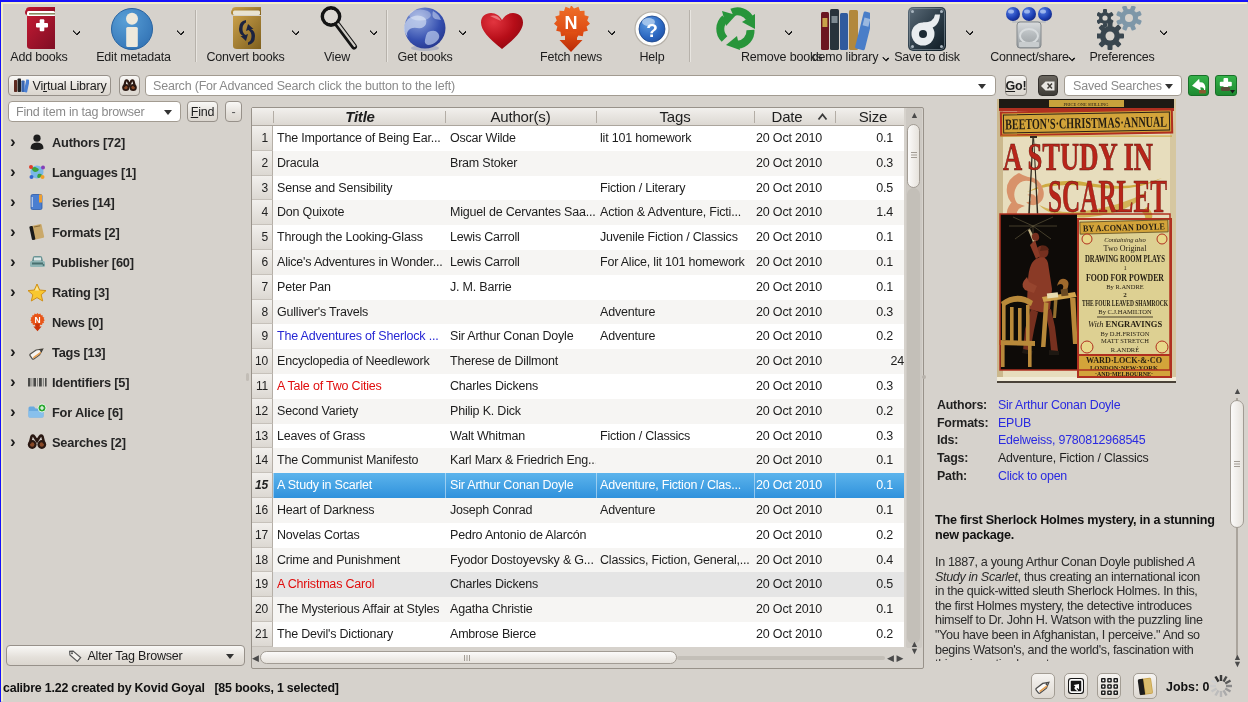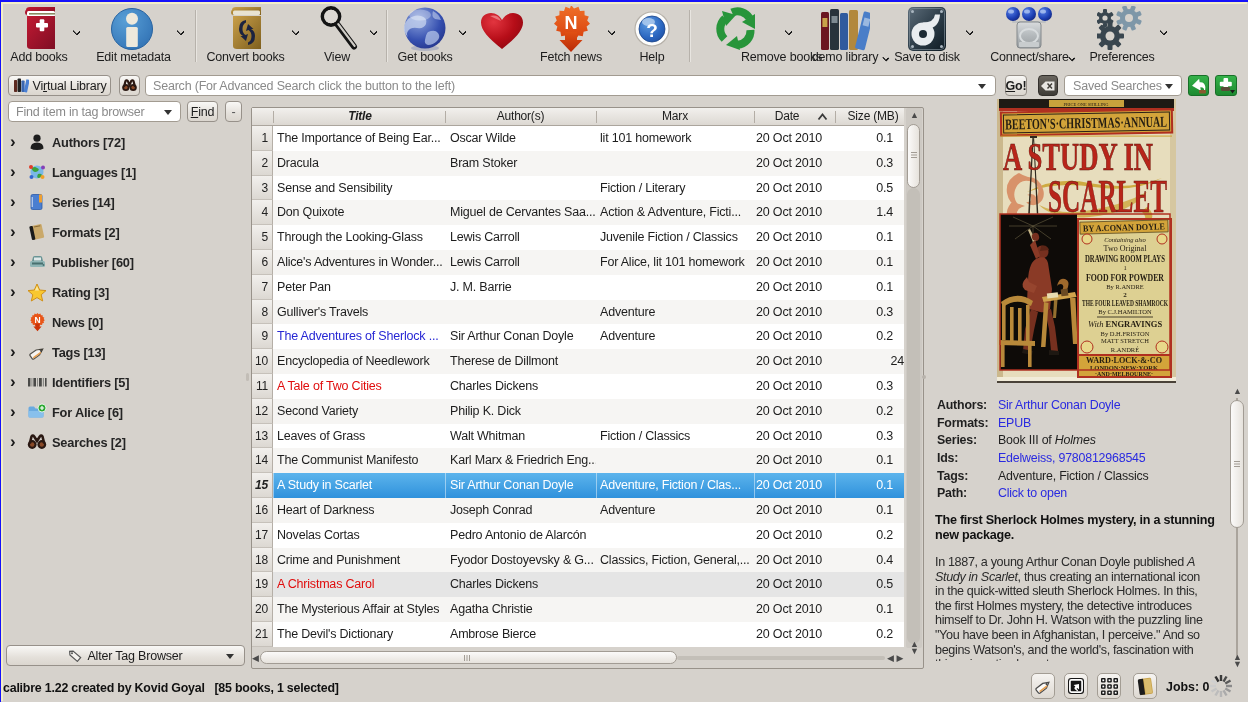--- a/index.html
+++ b/index.html
@@ -16,21 +16,21 @@
 .darr{position:absolute;width:7px;height:7px;border-right:2.4px solid #1c1c1c;border-bottom:2.4px solid #1c1c1c;transform:rotate(45deg) scale(1,0.8);border-radius:1px;}
 .btn{position:absolute;height:21px;background:linear-gradient(#f9f8f6,#e4e0da 60%,#dbd6cf);border:1px solid #97918a;border-radius:4px;color:#1c1c1c;font-size:12.5px;letter-spacing:-0.2px;display:flex;align-items:center;justify-content:center;}
 .input{position:absolute;height:21px;background:#fff;border:1px solid #a29b91;border-radius:4px;font-size:12.5px;color:#8a8a8a;display:flex;align-items:center;letter-spacing:-0.2px;}
 .carr{width:0;height:0;border-left:4px solid transparent;border-right:4px solid transparent;border-top:5.5px solid #333;}
 .trow{position:absolute;left:0;height:30px;width:246px;display:flex;align-items:center;}
 .texp{width:14px;margin-left:8px;font-size:17px;color:#1a1a1a;line-height:0.9;}
 .tico{width:22px;margin-left:2px;display:flex;align-items:center;justify-content:center;}
 .ttxt{margin-left:4px;}
 .cell{position:absolute;white-space:nowrap;overflow:hidden;font-size:12.5px;letter-spacing:-0.2px;color:#1d1d1d;line-height:24.8px;height:24.8px;}
 .numg{background:linear-gradient(#f2f0ed,#dcd8d2);border-bottom:1px solid #c6c1ba;border-right:1px solid #b5afa7;font-size:12px;color:#222;}
-.hlbl{position:absolute;top:0;height:20px;line-height:17px;text-align:center;font-size:12px;color:#1d1d1d;letter-spacing:-0.2px;}
+.hlbl{position:absolute;top:0;height:20px;line-height:17px;text-align:center;font-size:15px;color:#1d1d1d;letter-spacing:-0.2px;}
 .hsep{position:absolute;top:3px;width:1px;height:12px;background:#b3ada5;}
 .drow{display:flex;height:17.7px;align-items:center;}
 .dlab{font-weight:bold;width:61px;flex:none;}
 .dval{white-space:nowrap;}
 .lnk{color:#2a2ae0;}
 .sbtn{position:absolute;top:3px;width:24px;height:26px;background:linear-gradient(#f6f4f1,#ddd8d1);border:1px solid #a39d94;border-radius:5px;display:flex;align-items:center;justify-content:center;}
 </style></head>
 <body>
 <div id="win"></div>
 <div id="inner"></div>
@@ -543,21 +543,21 @@
     Alter Tag Browser
     <div class="carr" style="position:absolute;right:10px;top:8px;"></div></div>
 </div>
 
 <div id="tablezone" class="abs" style="left:250px;top:105px;width:675px;height:566px;">
  <div class="abs" style="left:1px;top:2px;width:673px;height:562px;border:1px solid #98928a;border-radius:2px;"></div>
 
  <div class="abs" style="left:2px;top:3px;width:652px;height:18px;background:linear-gradient(#f2f0ed,#dcd8d2);border-bottom:1px solid #aba59d;">
    <div class="hlbl" style="left:23px;width:170px;font-weight:bold;font-style:italic;">Title</div>
    <div class="hlbl" style="left:193px;width:151px;">Author(s)</div>
-   <div class="hlbl" style="left:344px;width:158px;">Marx</div>
+   <div class="hlbl" style="left:344px;width:158px;">Tags</div>
    <div class="hlbl" style="left:502px;width:66px;">Date</div>
    <svg class="abs" style="left:565px;top:5px;" width="11" height="8" viewBox="0 0 11 8">
         <path d="M1.5 6.5 L5.5 1.5 L9.5 6.5" fill="none" stroke="#3a3a3a" stroke-width="1.8"></path>
       </svg>
    <div class="hlbl" style="left:590px;width:62px;">Size (MB)</div>
    <div class="hsep" style="left:21px;"></div>
    <div class="hsep" style="left:193px;"></div>
    <div class="hsep" style="left:344px;"></div>
    <div class="hsep" style="left:502px;"></div>
    <div class="hsep" style="left:583px;"></div>
@@ -868,24 +868,20 @@
   <div id="details" style="position:absolute;left:11px;top:298px;width:292px;font-size:12.4px;letter-spacing:-0.2px;color:#1f1f1f;">
     <div class="drow">
         <span class="dlab">Authors:</span>
         <span class="dval"><span class="lnk">Sir Arthur Conan Doyle</span></span>
       </div>
     <div class="drow">
         <span class="dlab">Formats:</span>
         <span class="dval"><span class="lnk">EPUB</span></span>
       </div>
     <div class="drow">
-        <span class="dlab">Series:</span>
-        <span class="dval">Book III of <i>Holmes</i></span>
-      </div>
-    <div class="drow">
         <span class="dlab">Ids:</span>
         <span class="dval"><span class="lnk">Edelweiss, 9780812968545</span></span>
       </div>
     <div class="drow">
         <span class="dlab">Tags:</span>
         <span class="dval">Adventure, Fiction / Classics</span>
       </div>
     <div class="drow">
         <span class="dlab">Path:</span>
         <span class="dval"><span class="lnk">Click to open</span></span>

